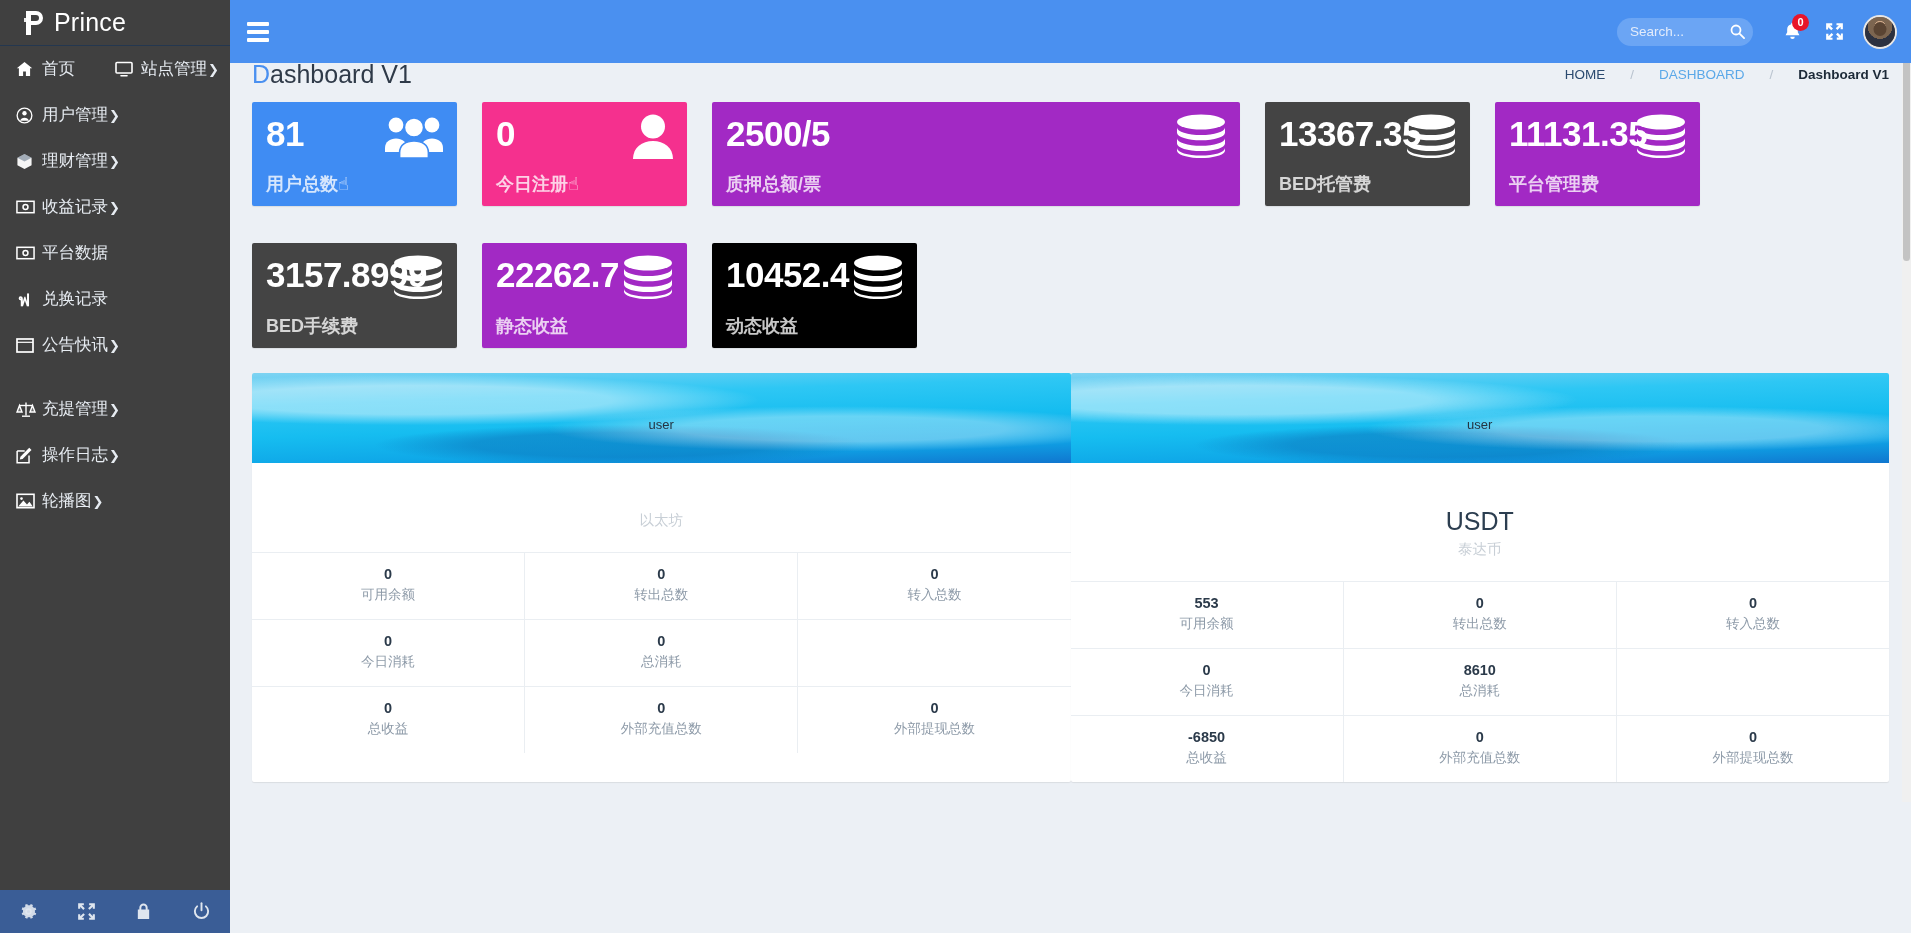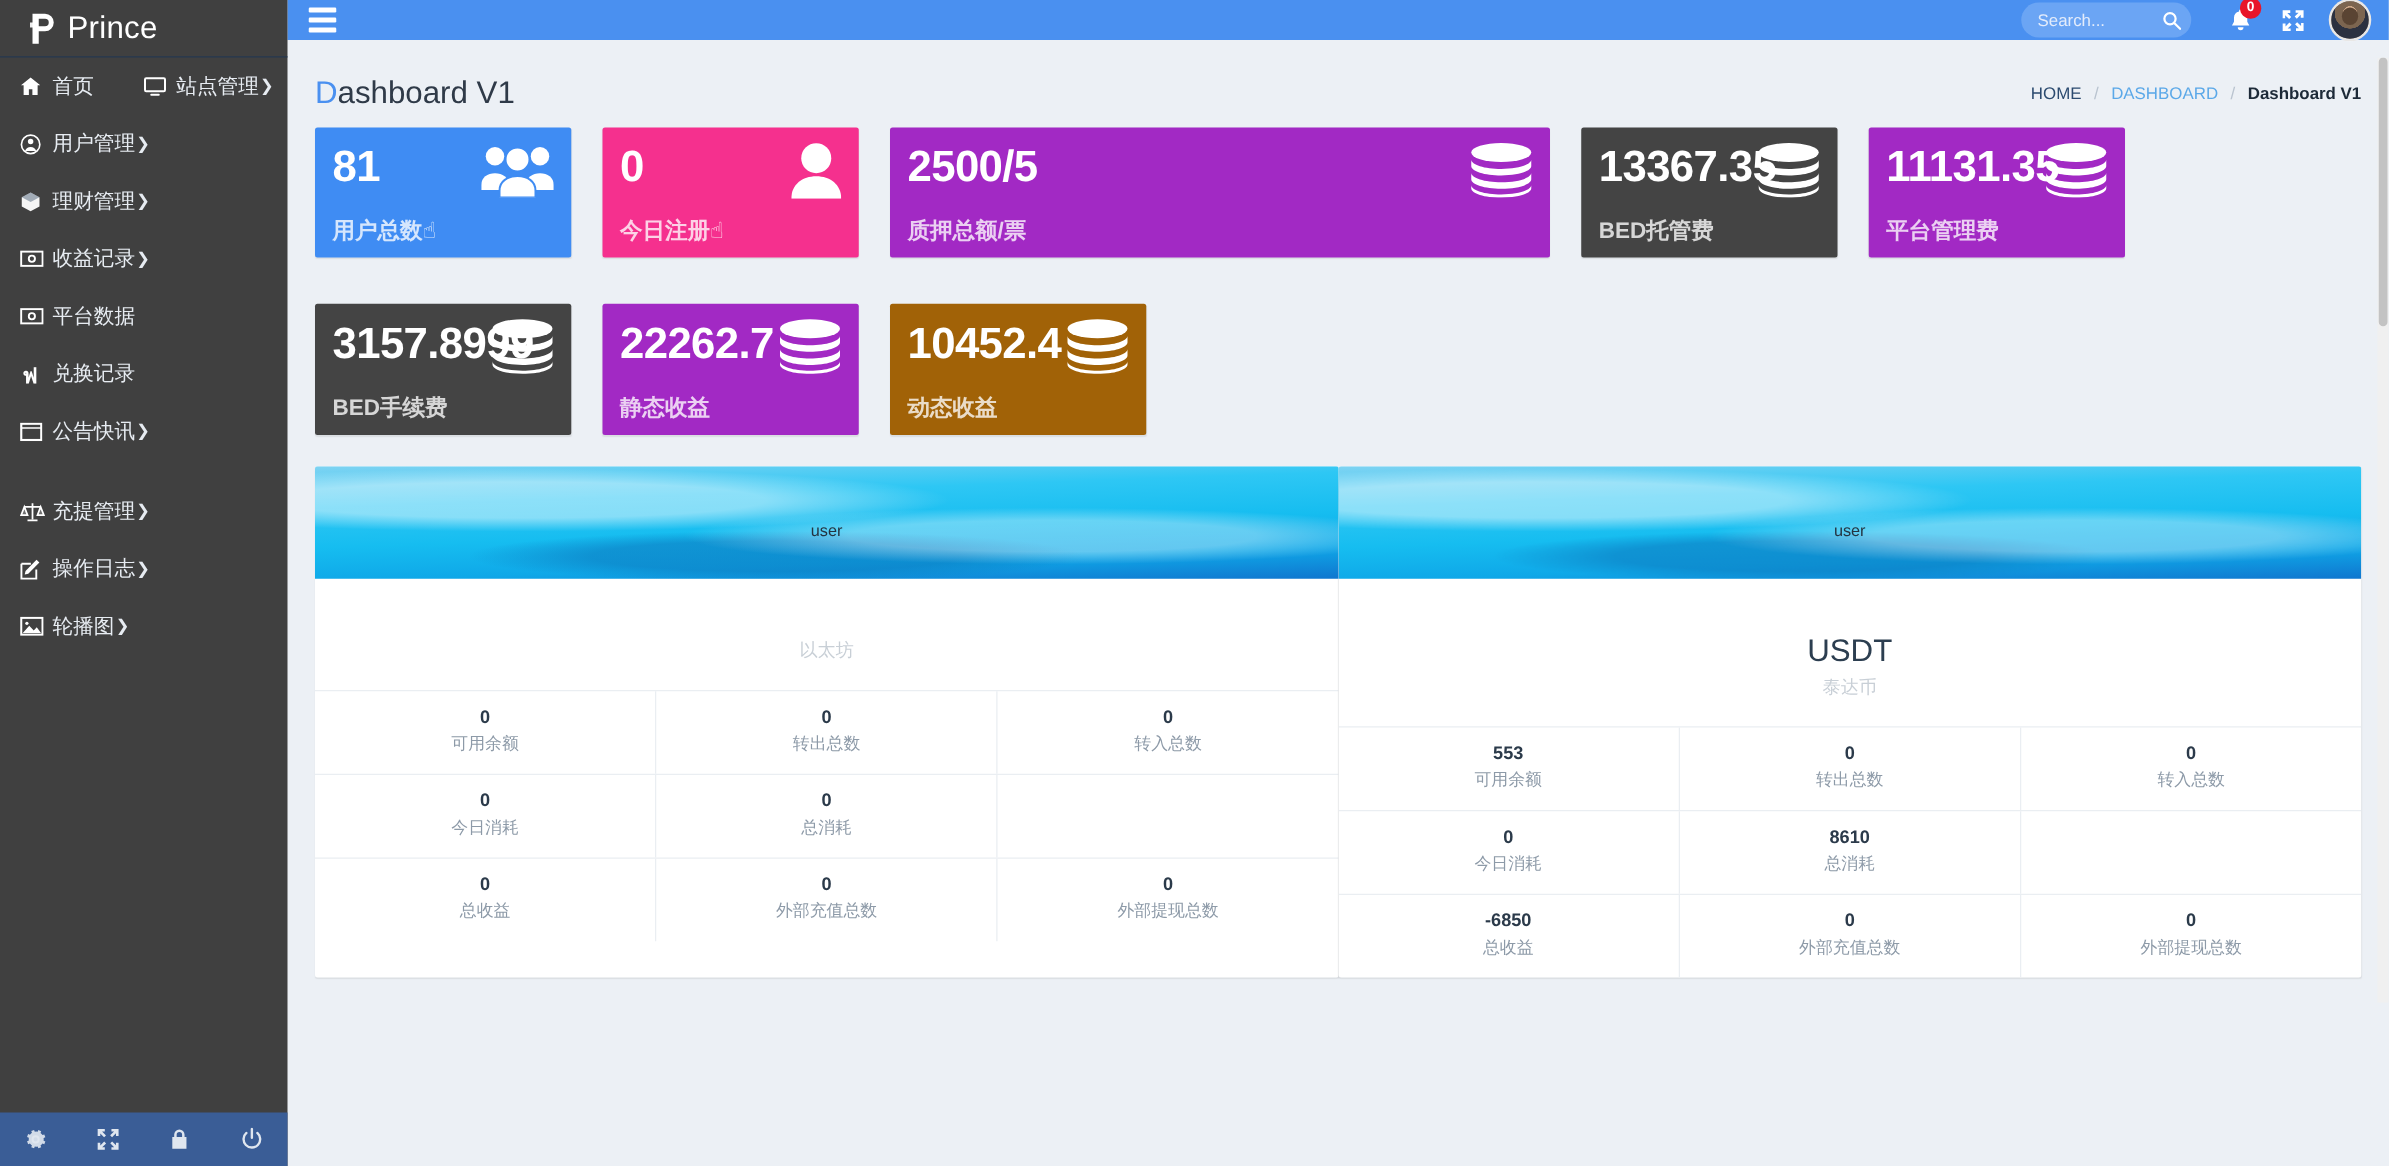--- a/index.html
+++ b/index.html
@@ -67,21 +67,21 @@
   }
   #sidebar-footer .fbtn {
     flex: 1 1 0; display: flex; align-items: center; justify-content: center;
     color: #dfe6ef; cursor: pointer;
   }
   #sidebar-footer .fbtn svg { display: block; }
 
   
   #header {
     position: absolute; left: 230px; top: 0;
-    width: 1681px; height: 32px;
+    width: 1681px; height: 63px;
     background: #4a90f0;
     display: flex; align-items: center;
     z-index: 10;
   }
   #hamburger {
     width: 56px; height: 46px;
     display: flex; flex-direction: column; align-items: center; justify-content: center;
     cursor: pointer; gap: 4px;
   }
   #hamburger span {
@@ -147,21 +147,21 @@
   #page-head {
     height: 56px; display: flex; align-items: center;
     padding: 0 22px 0 22px;
   }
   #page-title {
     font-size: 25px; color: #2f3a48; font-weight: 400;
   }
   #page-title .first { color: #4a90f0; }
   #breadcrumb {
     margin-left: auto; display: flex; align-items: center;
-    font-size: 13.5px; gap: 0;
+    font-size: 13.5px; gap: 15px;
   }
   #breadcrumb .crumb { color: #2b4a6f; text-decoration: none; cursor: pointer; }
   #breadcrumb .crumb.link { color: #5ba8e8; }
   #breadcrumb .crumb.current { color: #1d2a38; font-weight: bold; cursor: default; }
   #breadcrumb .sep { color: #b9c3cf; padding: 0 10px; }
 
   
   .cards-row {
     display: flex; flex-wrap: wrap; align-items: flex-end;
     padding: 0 22px; gap: 12px;
@@ -563,21 +563,21 @@
             <div class="big-ico"><svg width="50" height="44" viewBox="0 0 50 44" fill="#fff">
                 <ellipse cx="25" cy="8" rx="24" ry="7.6"></ellipse>
                 <path d="M1 13.5c0 4.2 10.7 7.6 24 7.6s24-3.4 24-7.6v5.2c0 4.2-10.7 7.6-24 7.6S1 22.9 1 18.7z"></path>
                 <path d="M1 24.2c0 4.2 10.7 7.6 24 7.6s24-3.4 24-7.6v5.2c0 4.2-10.7 7.6-24 7.6S1 33.6 1 29.4z"></path>
                 <path d="M1 34.9c0 4.2 10.7 7.6 24 7.6s24-3.4 24-7.6v-.4c0 4.2 0 0 0 0z" opacity="0"></path>
                 <path d="M1 33.9c0 4.2 10.7 7.6 24 7.6s24-3.4 24-7.6v2.6c0 4.2-10.7 7.6-24 7.6S1 40.7 1 36.5z"></path>
               </svg></div>
           </div>
         </div>
         <div class="card-col">
-          <div class="stat-card narrow" style="background: #a16207;">
+          <div class="stat-card narrow" style="background: #000000;">
             <div class="num">10452.4</div>
             <div class="lbl">动态收益</div>
             <div class="big-ico"><svg width="50" height="44" viewBox="0 0 50 44" fill="#fff">
                 <ellipse cx="25" cy="8" rx="24" ry="7.6"></ellipse>
                 <path d="M1 13.5c0 4.2 10.7 7.6 24 7.6s24-3.4 24-7.6v5.2c0 4.2-10.7 7.6-24 7.6S1 22.9 1 18.7z"></path>
                 <path d="M1 24.2c0 4.2 10.7 7.6 24 7.6s24-3.4 24-7.6v5.2c0 4.2-10.7 7.6-24 7.6S1 33.6 1 29.4z"></path>
                 <path d="M1 34.9c0 4.2 10.7 7.6 24 7.6s24-3.4 24-7.6v-.4c0 4.2 0 0 0 0z" opacity="0"></path>
                 <path d="M1 33.9c0 4.2 10.7 7.6 24 7.6s24-3.4 24-7.6v2.6c0 4.2-10.7 7.6-24 7.6S1 40.7 1 36.5z"></path>
               </svg></div>
           </div>

